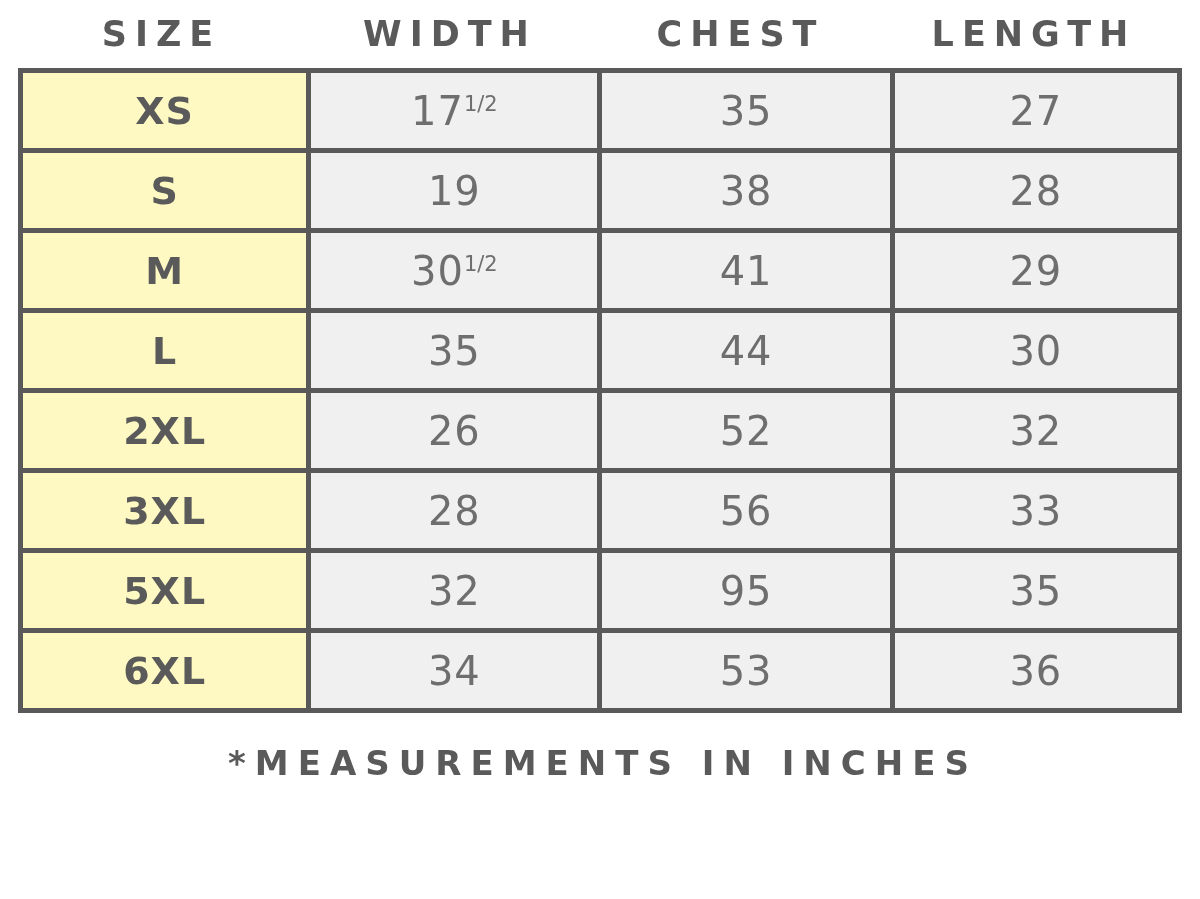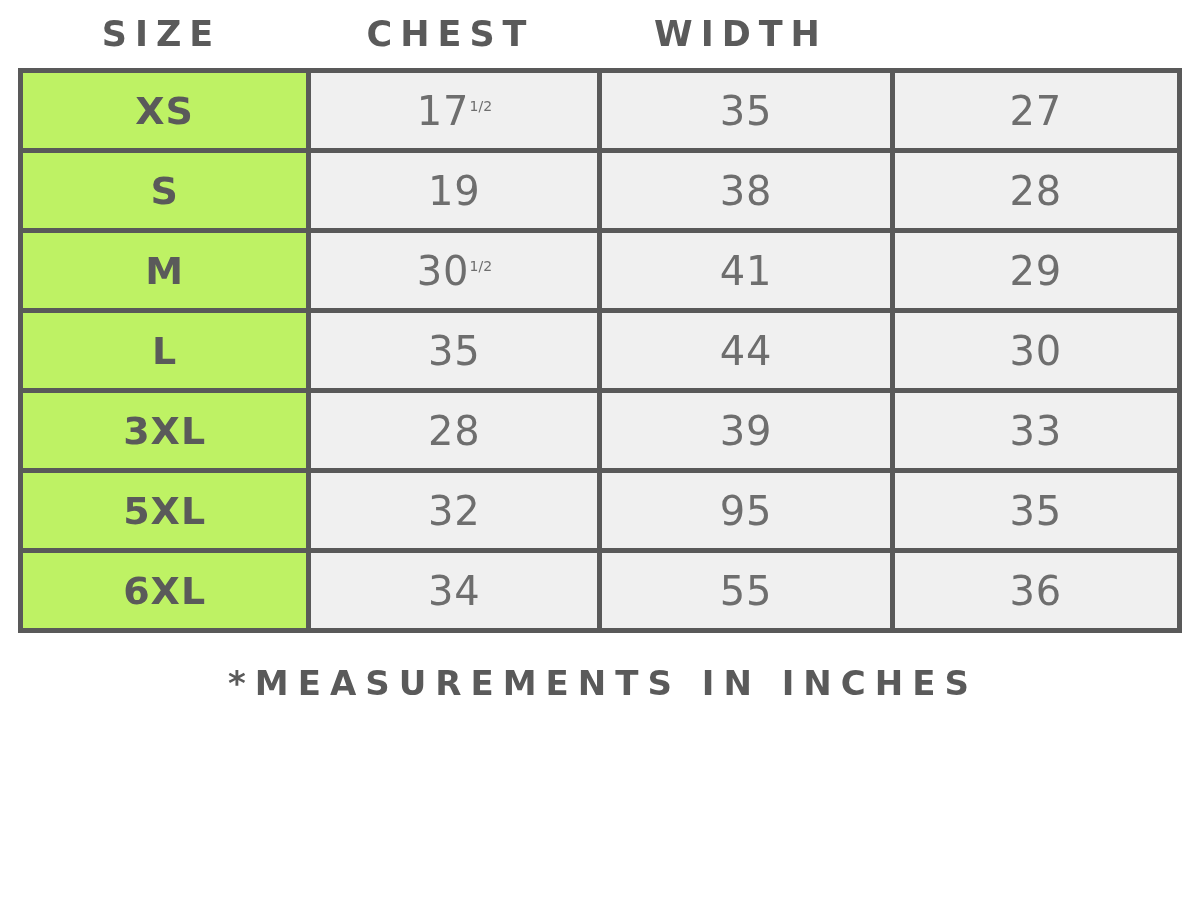--- a/index.html
+++ b/index.html
@@ -52,35 +52,35 @@
     table-layout: fixed;
   }
   .table td {
     border: 5px solid #595959;
     text-align: center;
     vertical-align: middle;
     height: 75px;
     padding: 0;
   }
   .cell-size {
-    background: #bef264;
+    background: #fef9c3;
     font-weight: 700;
     font-size: 38px;
     color: #5a5a5a;
     letter-spacing: 1px;
   }
   .cell-val {
     background: #f0f0f0;
     font-weight: 400;
     font-size: 40px;
     color: #6e6e6e;
     letter-spacing: 1px;
   }
   .cell-val .frac {
-    font-size: 14px;
+    font-size: 21px;
     vertical-align: super;
     letter-spacing: 0;
   }
 
   
   .w-size   { width: 287px; }
   .w-width  { width: 290px; }
   .w-chest  { width: 291px; }
   .w-length { width: 286px; }
 
@@ -95,22 +95,23 @@
     padding-left: 6px;
   }
 </style>
 </head>
 <body>
 
 <div class="sheet">
 
   <div class="header-row">
     <div class="header-cell col-size">SIZE</div>
+    <div class="header-cell col-width">WIDTH</div>
     <div class="header-cell col-chest">CHEST</div>
-    <div class="header-cell col-width">WIDTH</div>
+    <div class="header-cell col-length">LENGTH</div>
   </div>
 
   <table class="table">
     <colgroup>
       <col class="w-size">
         <col class="w-width">
         <col class="w-chest">
         <col class="w-length">
     </colgroup>
     <tbody>
@@ -132,35 +133,41 @@
         <td class="cell-val">41</td>
         <td class="cell-val">29</td>
       </tr>
       <tr>
         <td class="cell-size">L</td>
         <td class="cell-val"><span>35</span><span class="frac"></span></td>
         <td class="cell-val">44</td>
         <td class="cell-val">30</td>
       </tr>
       <tr>
+        <td class="cell-size">2XL</td>
+        <td class="cell-val"><span>26</span><span class="frac"></span></td>
+        <td class="cell-val">52</td>
+        <td class="cell-val">32</td>
+      </tr>
+      <tr>
         <td class="cell-size">3XL</td>
         <td class="cell-val"><span>28</span><span class="frac"></span></td>
-        <td class="cell-val">39</td>
+        <td class="cell-val">56</td>
         <td class="cell-val">33</td>
       </tr>
       <tr>
         <td class="cell-size">5XL</td>
         <td class="cell-val"><span>32</span><span class="frac"></span></td>
         <td class="cell-val">95</td>
         <td class="cell-val">35</td>
       </tr>
       <tr>
         <td class="cell-size">6XL</td>
         <td class="cell-val"><span>34</span><span class="frac"></span></td>
-        <td class="cell-val">55</td>
+        <td class="cell-val">53</td>
         <td class="cell-val">36</td>
       </tr>
     </tbody>
   </table>
 
   <div class="footer">*MEASUREMENTS IN INCHES</div>
 
 </div>
 
 </body></html>

